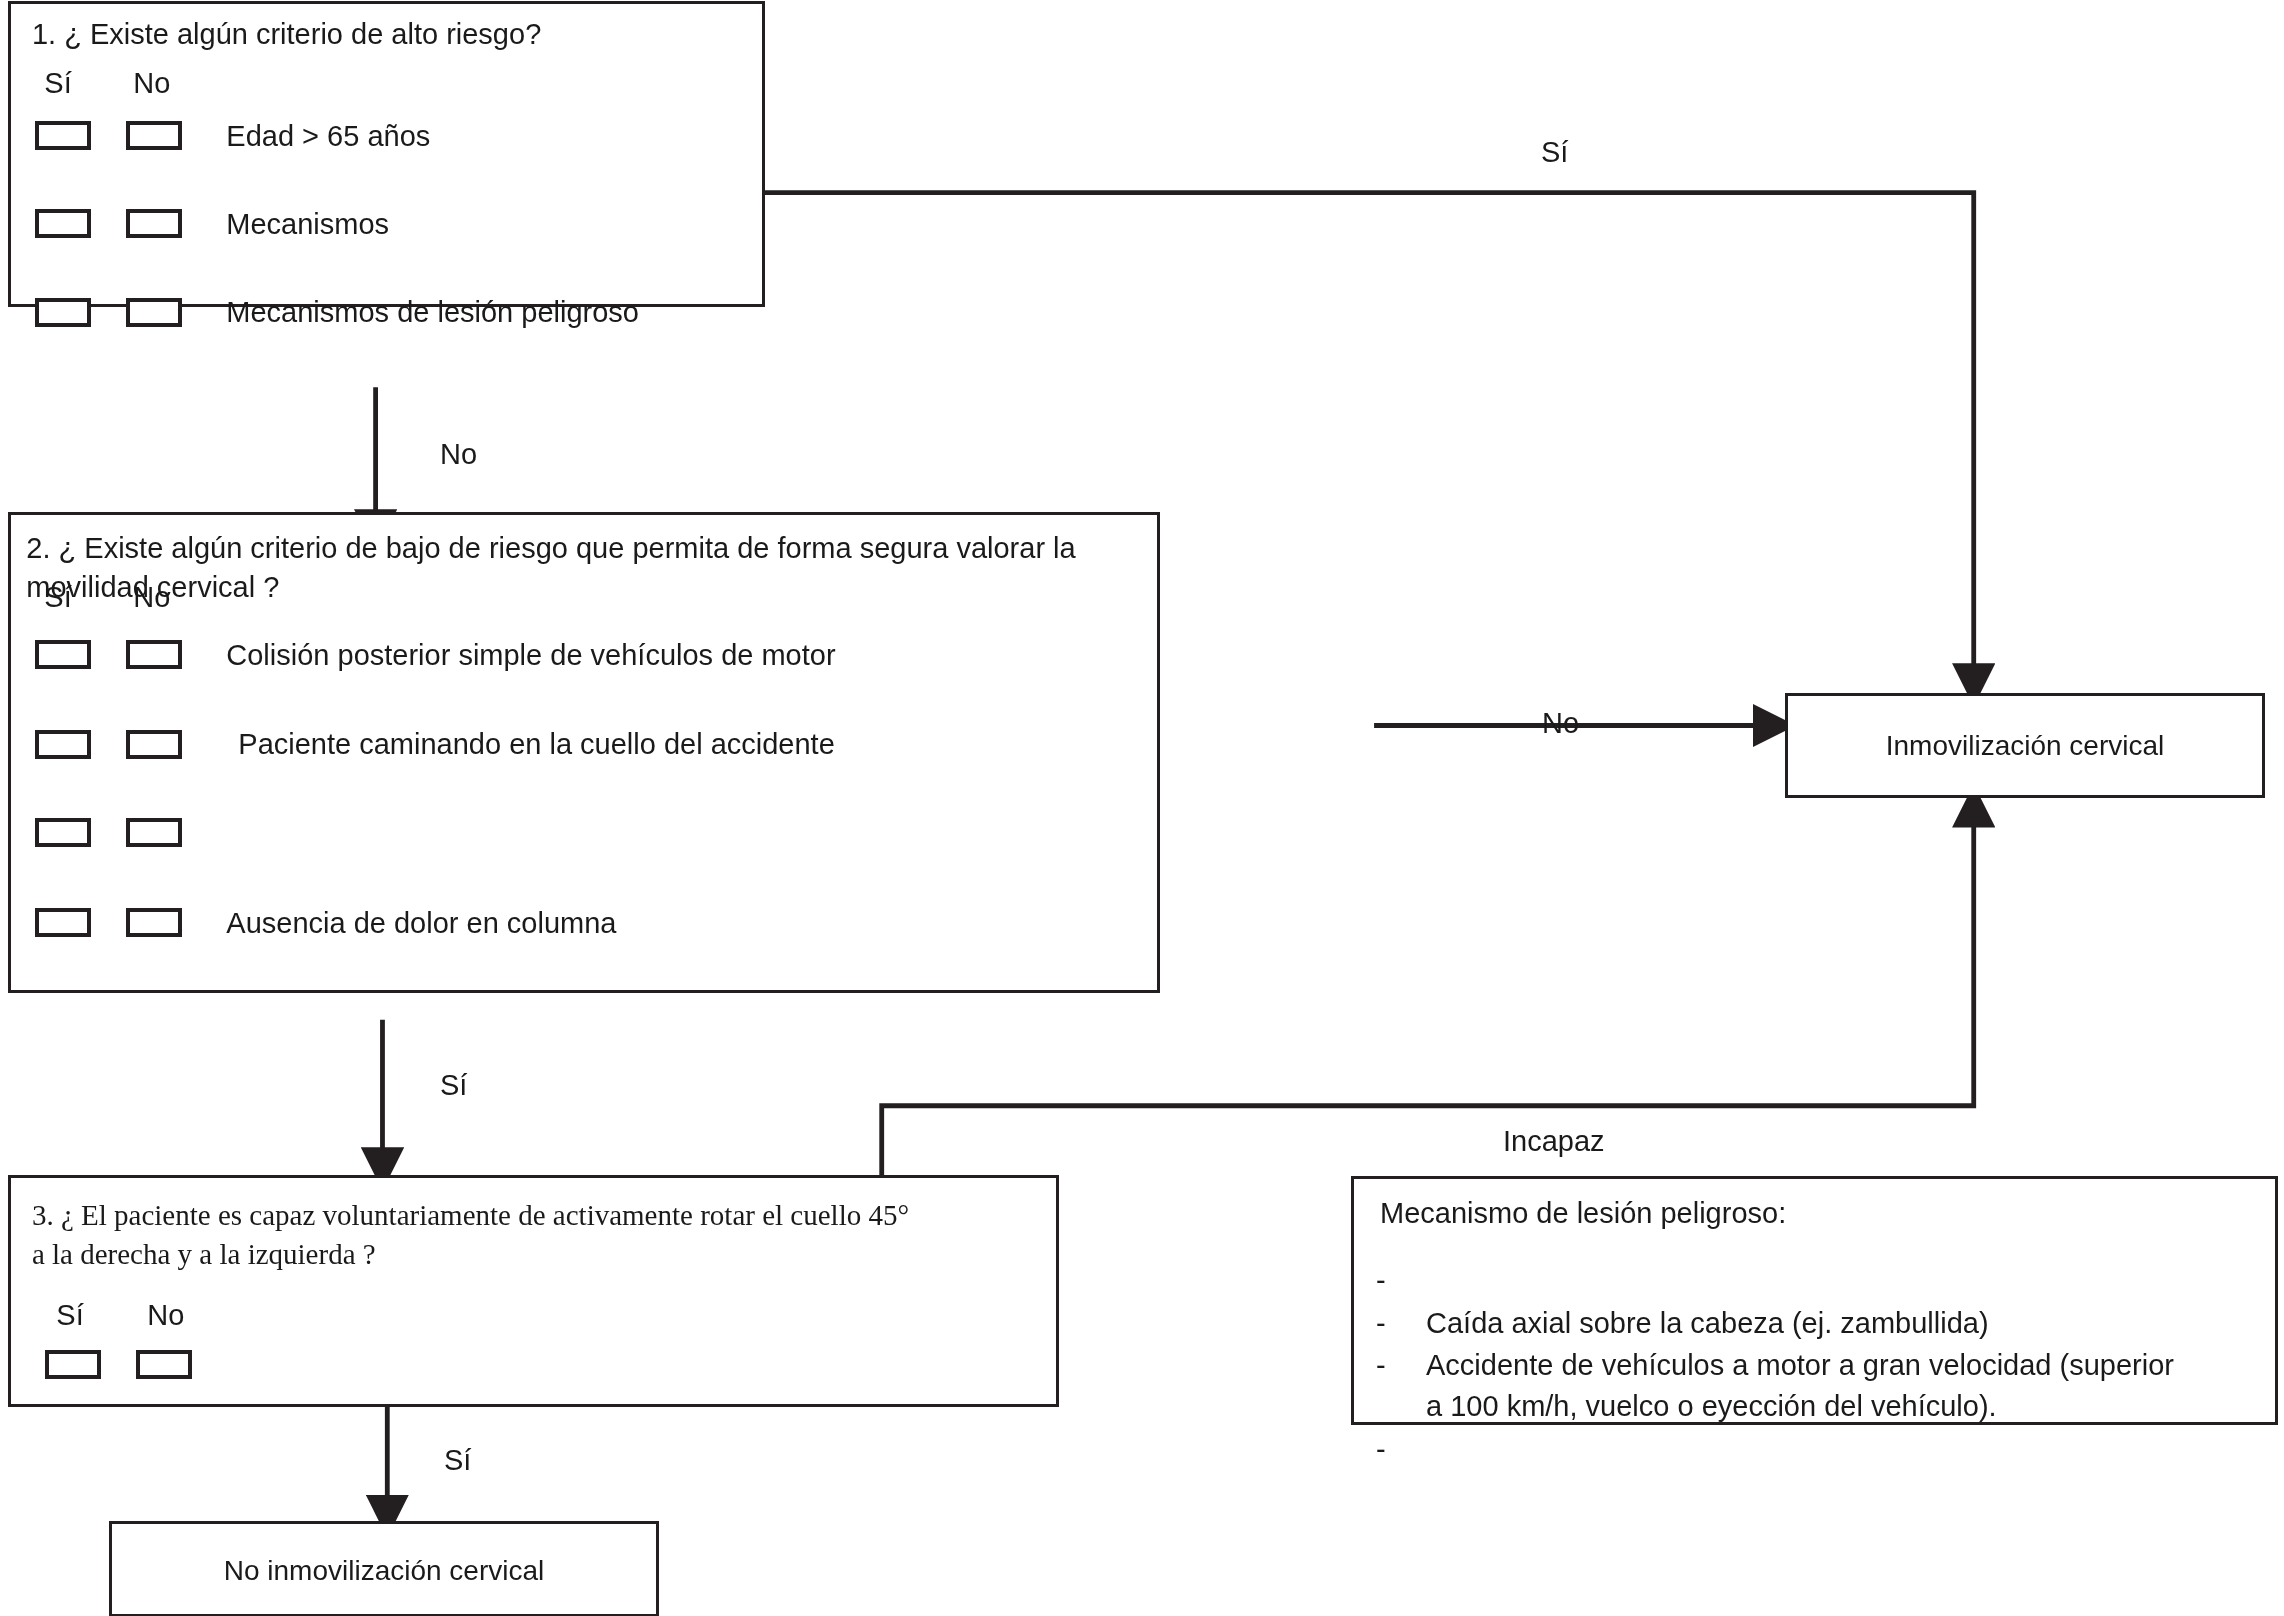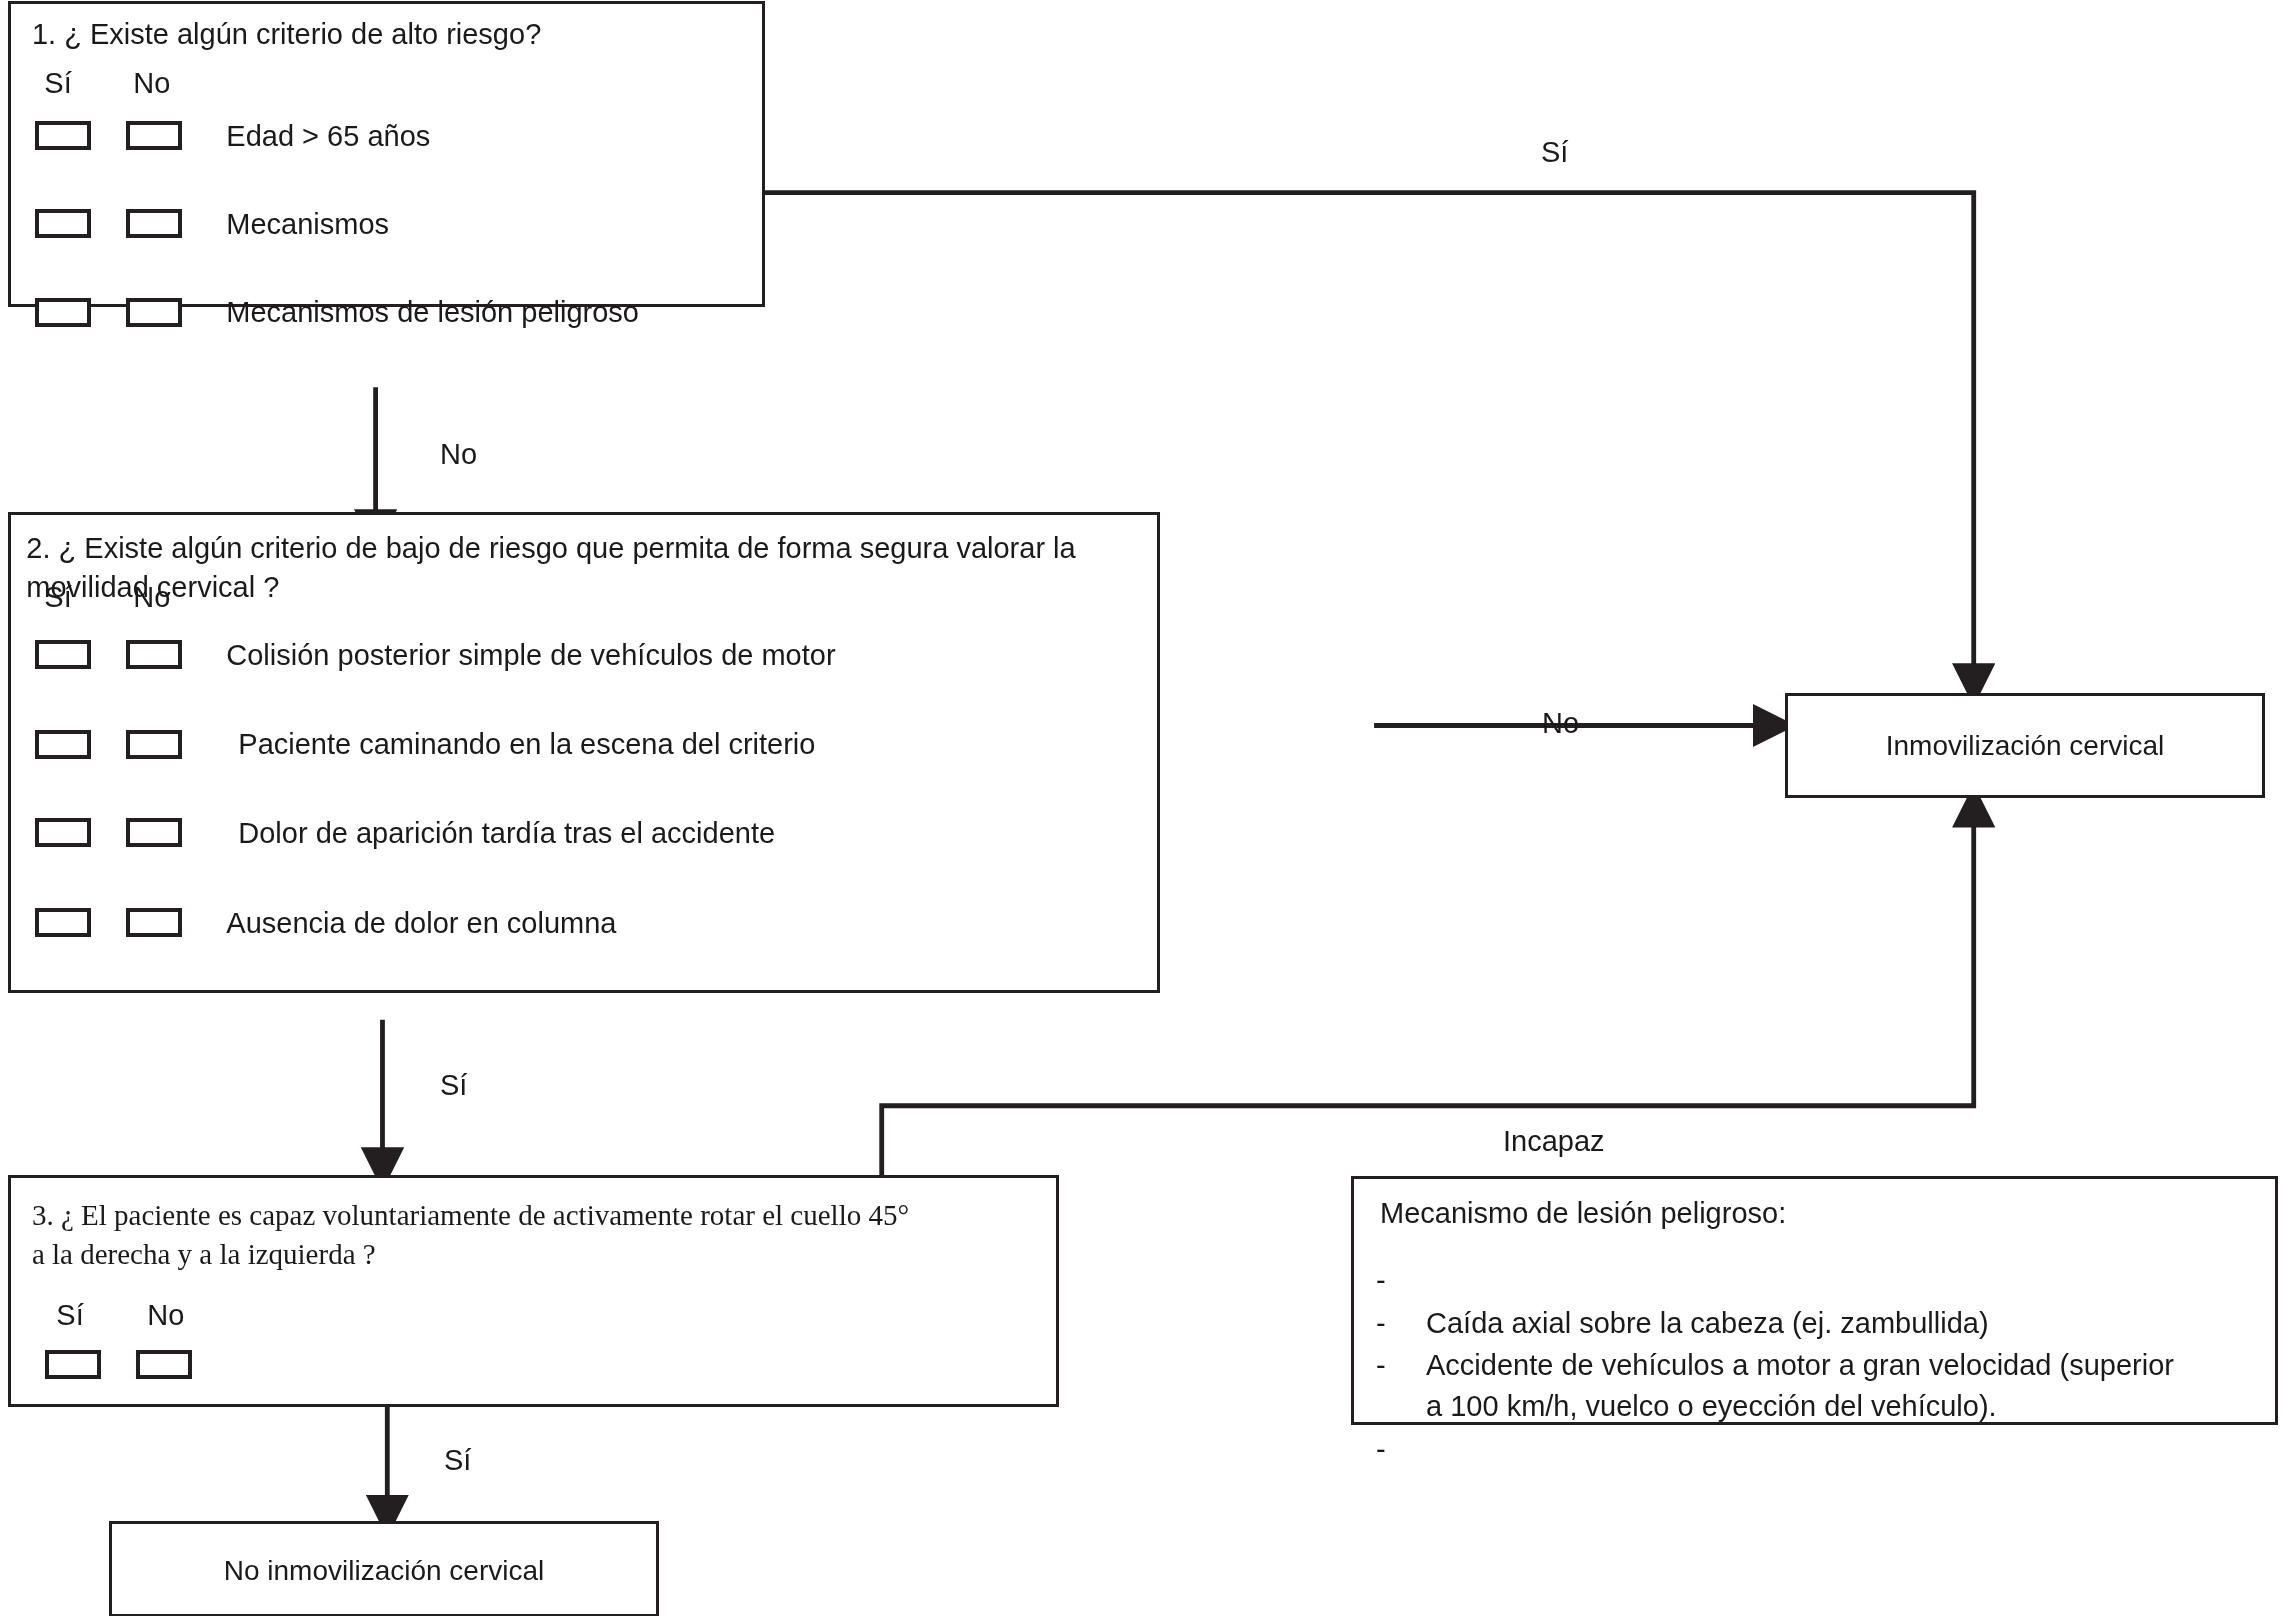--- a/index.html
+++ b/index.html
@@ -80,25 +80,24 @@
 
     <div class="hdr" style="left:33px;top:66px;">Sí</div>
     <div class="hdr" style="left:122px;top:66px;">No</div>
 
     <div class="cb" style="left:24px;top:125px;width:56px;height:29px;"></div>
     <div class="cb" style="left:115px;top:125px;width:56px;height:29px;"></div>
     <div class="item-lbl" style="left:215px;top:124px;">Colisión posterior simple de vehículos de motor</div>
 
     <div class="cb" style="left:24px;top:215px;width:56px;height:29px;"></div>
     <div class="cb" style="left:115px;top:215px;width:56px;height:29px;"></div>
-    <div class="item-lbl" style="left:227px;top:213px;">Paciente caminando en la escena del criterio</div>
+    <div class="item-lbl" style="left:227px;top:213px;">Paciente caminando en la cuello del accidente</div>
 
     <div class="cb" style="left:24px;top:303px;width:56px;height:29px;"></div>
     <div class="cb" style="left:115px;top:303px;width:56px;height:29px;"></div>
-    <div class="item-lbl" style="left:227px;top:302px;">Dolor de aparición tardía tras el accidente</div>
 
     <div class="cb" style="left:24px;top:393px;width:56px;height:29px;"></div>
     <div class="cb" style="left:115px;top:393px;width:56px;height:29px;"></div>
     <div class="item-lbl" style="left:215px;top:392px;">Ausencia de dolor en columna</div>
   </div>
 
   <div class="node" style="left:8.3px;top:1175px;width:1051px;height:232px;">
     <div class="q-title" style="left:20.6px;top:18px;font-family:Liberation Serif, serif;">3. ¿ El paciente es capaz voluntariamente de activamente rotar el cuello 45°
 a la derecha y a la izquierda ?</div>
 

